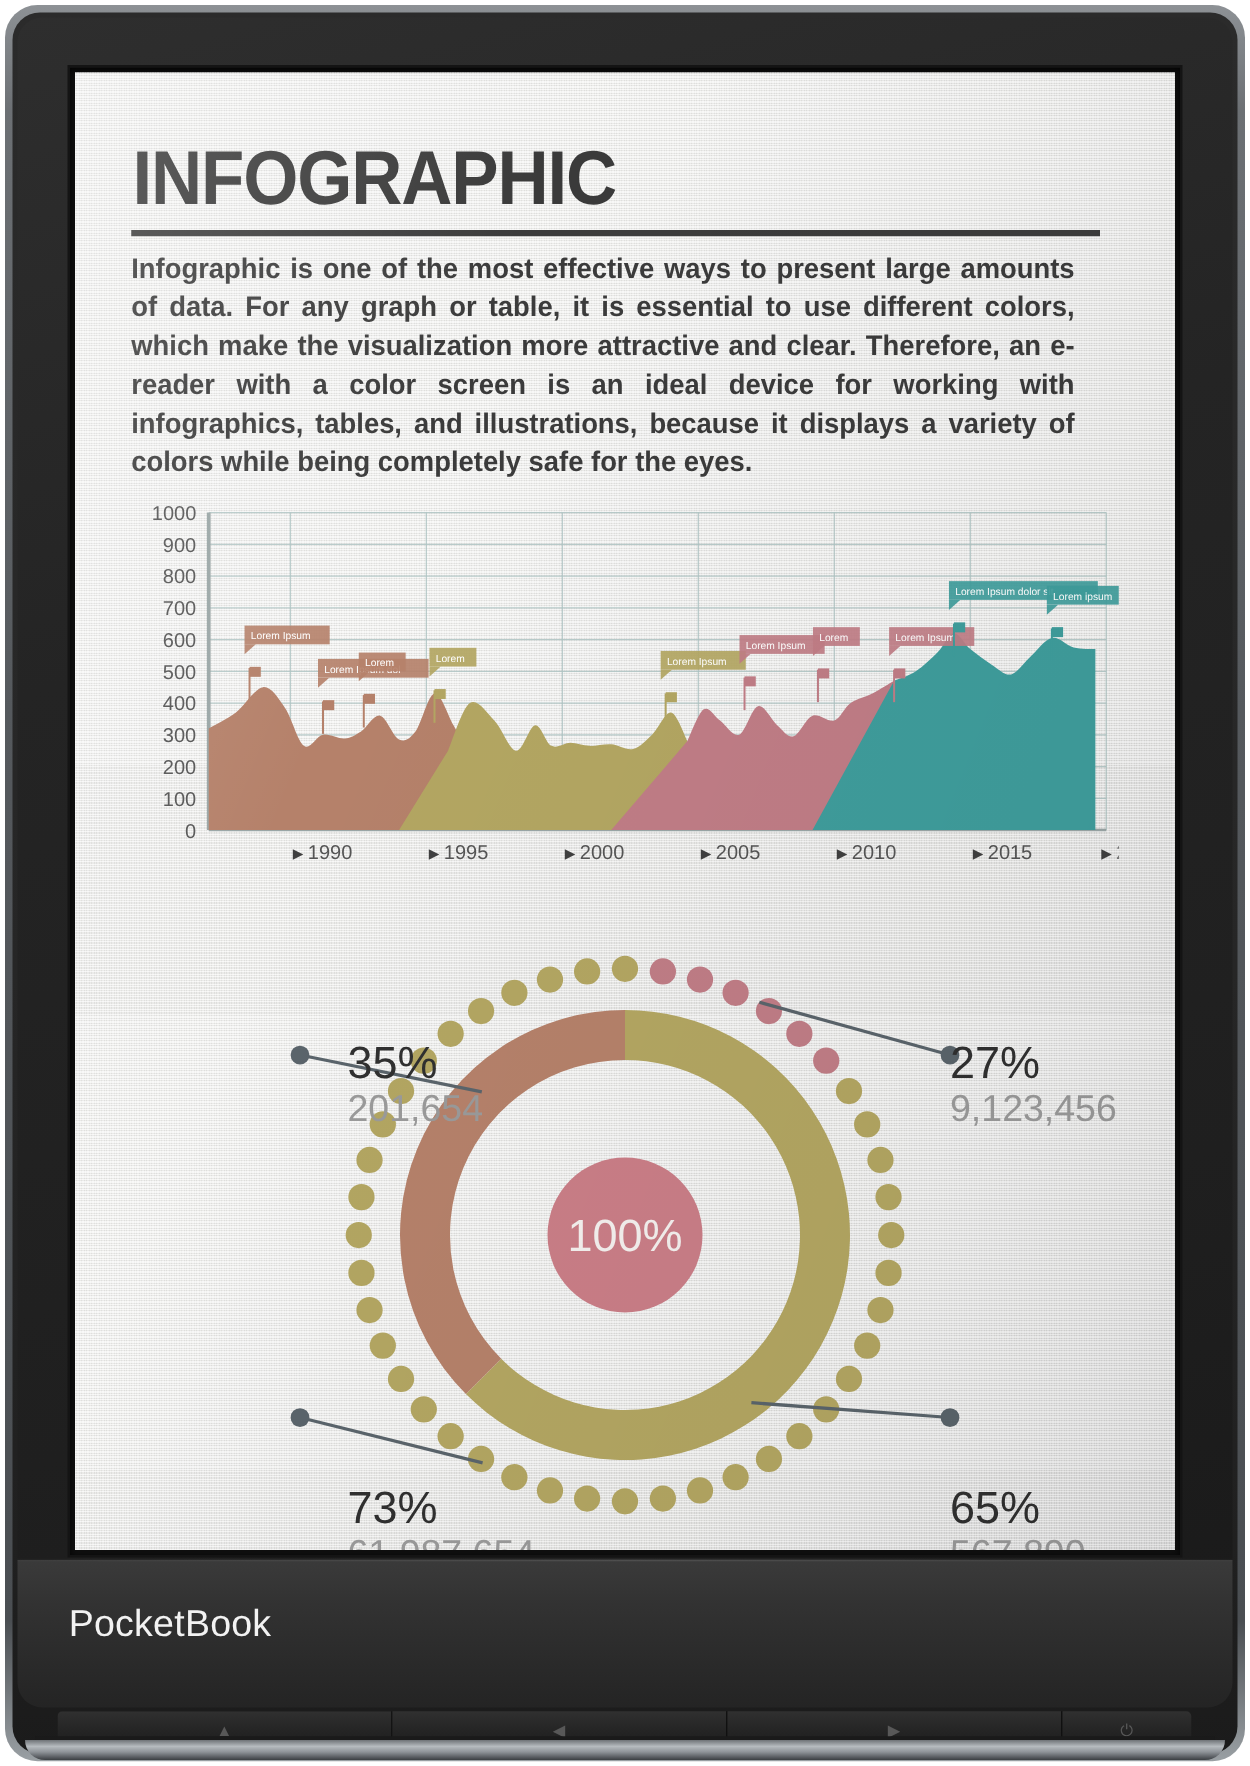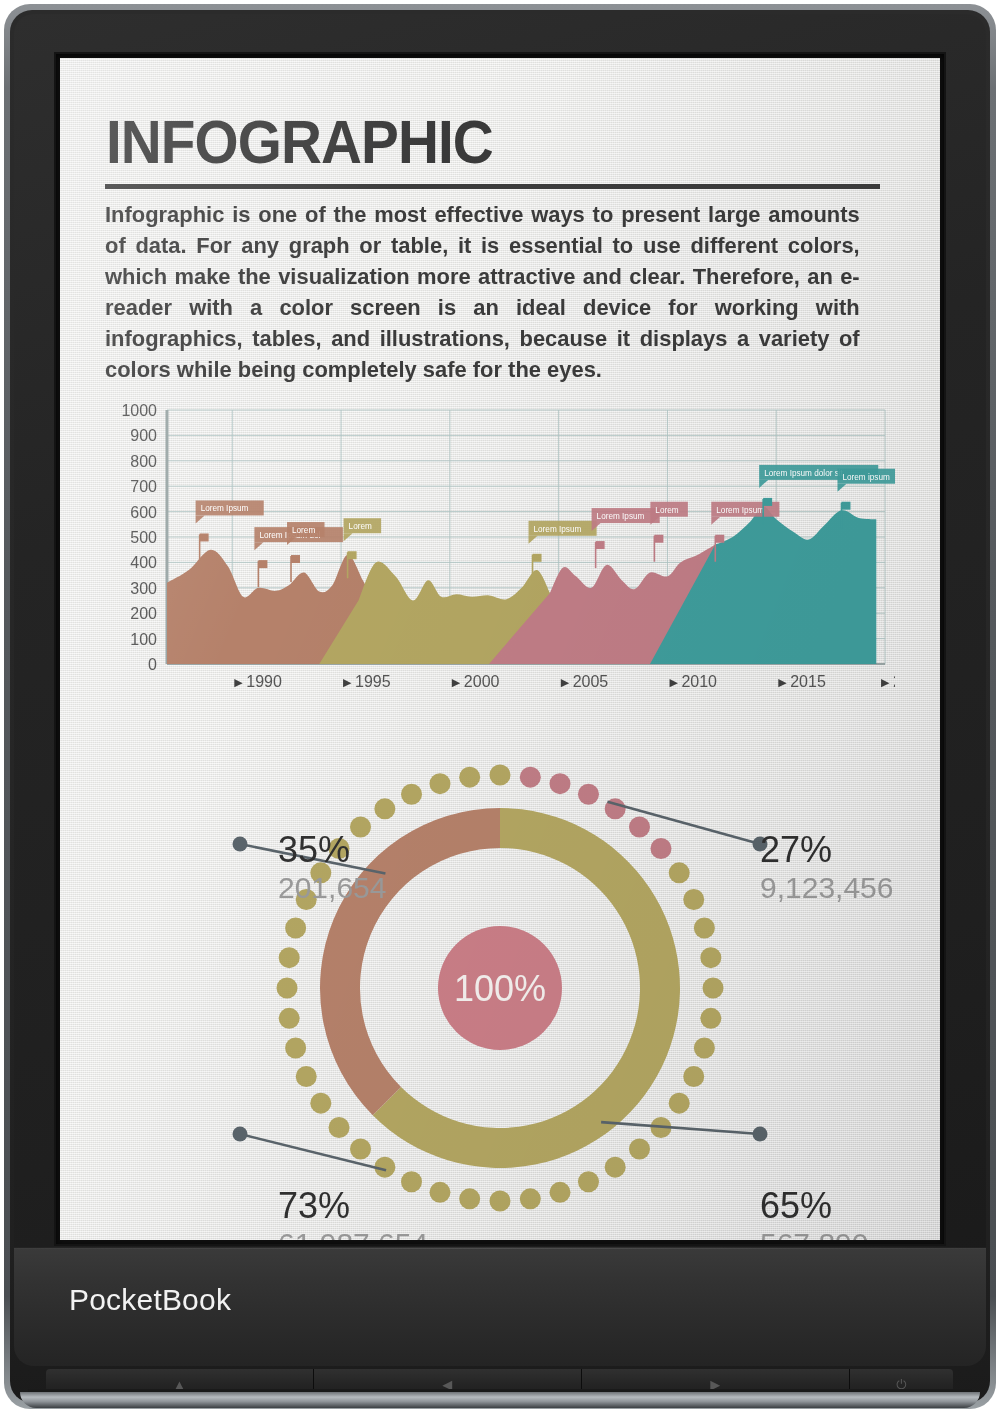--- a/index.html
+++ b/index.html
@@ -80,21 +80,21 @@
   .chin{
     position:absolute;left:14px;top:1248px;width:972px;height:118px;
     border-radius:0 0 20px 20px;
     background:linear-gradient(180deg,#3a3a3a 0%,#323232 30%,#2a2a2a 70%,#242424 100%);
   }
   .chin-hl{
     position:absolute;left:14px;top:1247px;width:972px;height:2px;
     background:linear-gradient(90deg,rgba(255,255,255,.02),rgba(255,255,255,.10),rgba(255,255,255,.02));
   }
   .brand{
-    position:absolute;left:69px;top:1283px;
+    position:absolute;left:55px;top:1283px;
     color:#f2f2f2;font-size:30px;letter-spacing:.2px;
     font-family:"Liberation Sans",sans-serif;font-weight:normal;
   }
 
   
   .btnbar{position:absolute;left:46px;top:1369px;width:908px;height:30px;}
   .hwbtn{
     position:absolute;top:0;height:30px;
     background:linear-gradient(180deg,#303030 0%,#262626 45%,#1c1c1c 100%);
     border-right:1px solid #0c0c0c;

